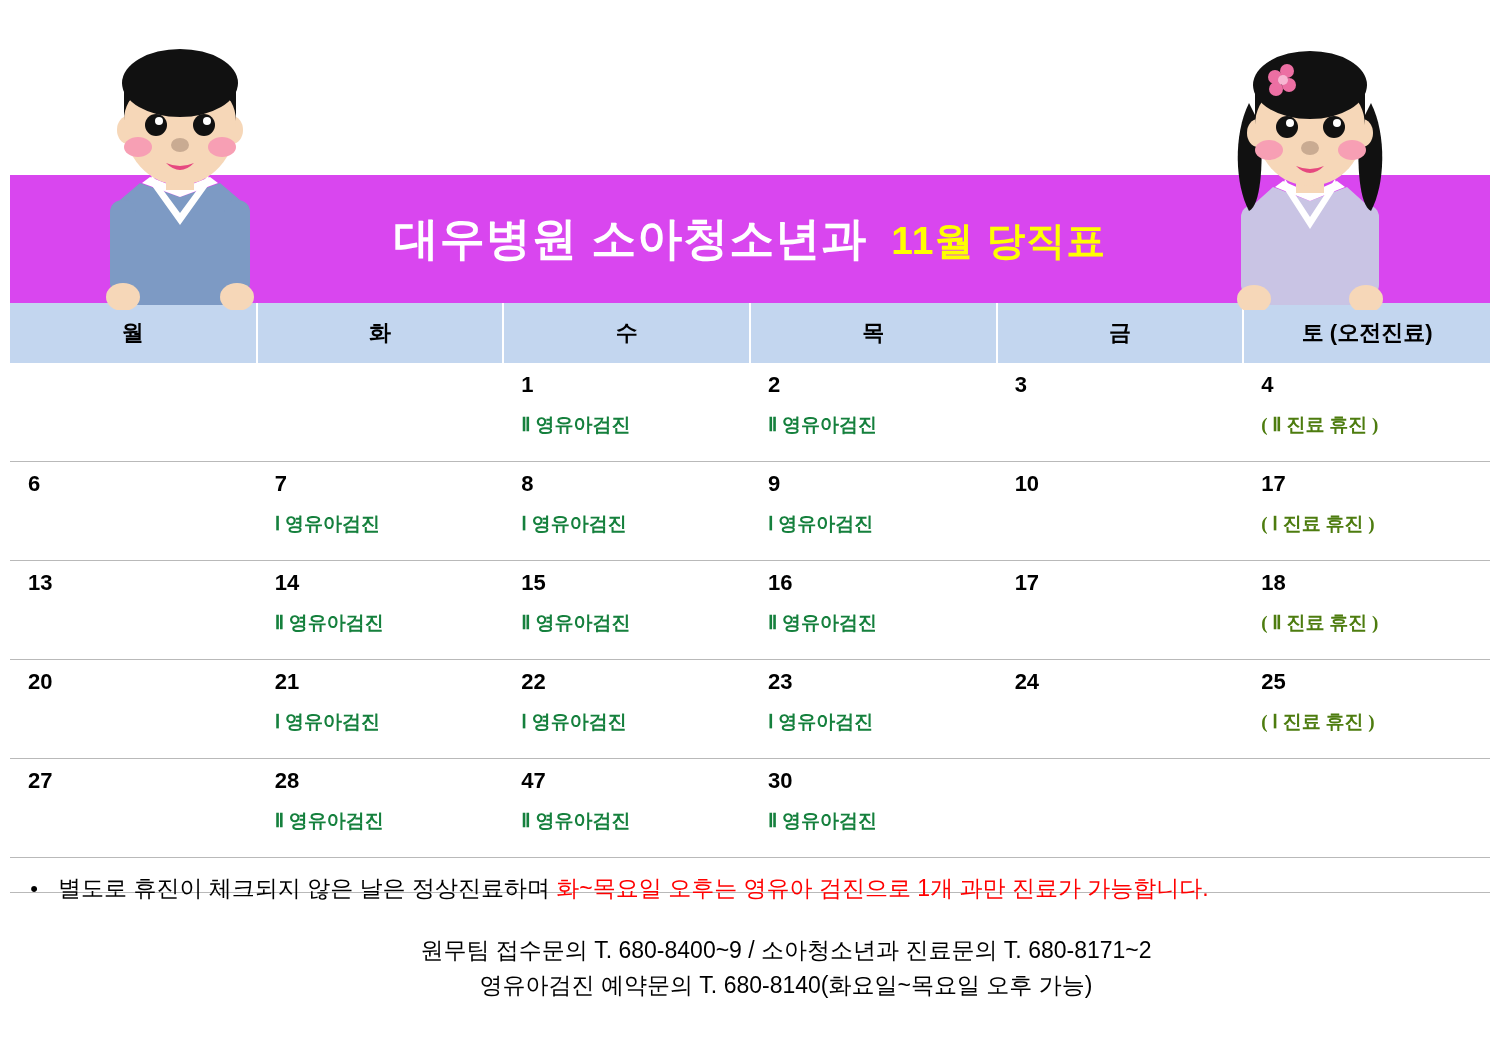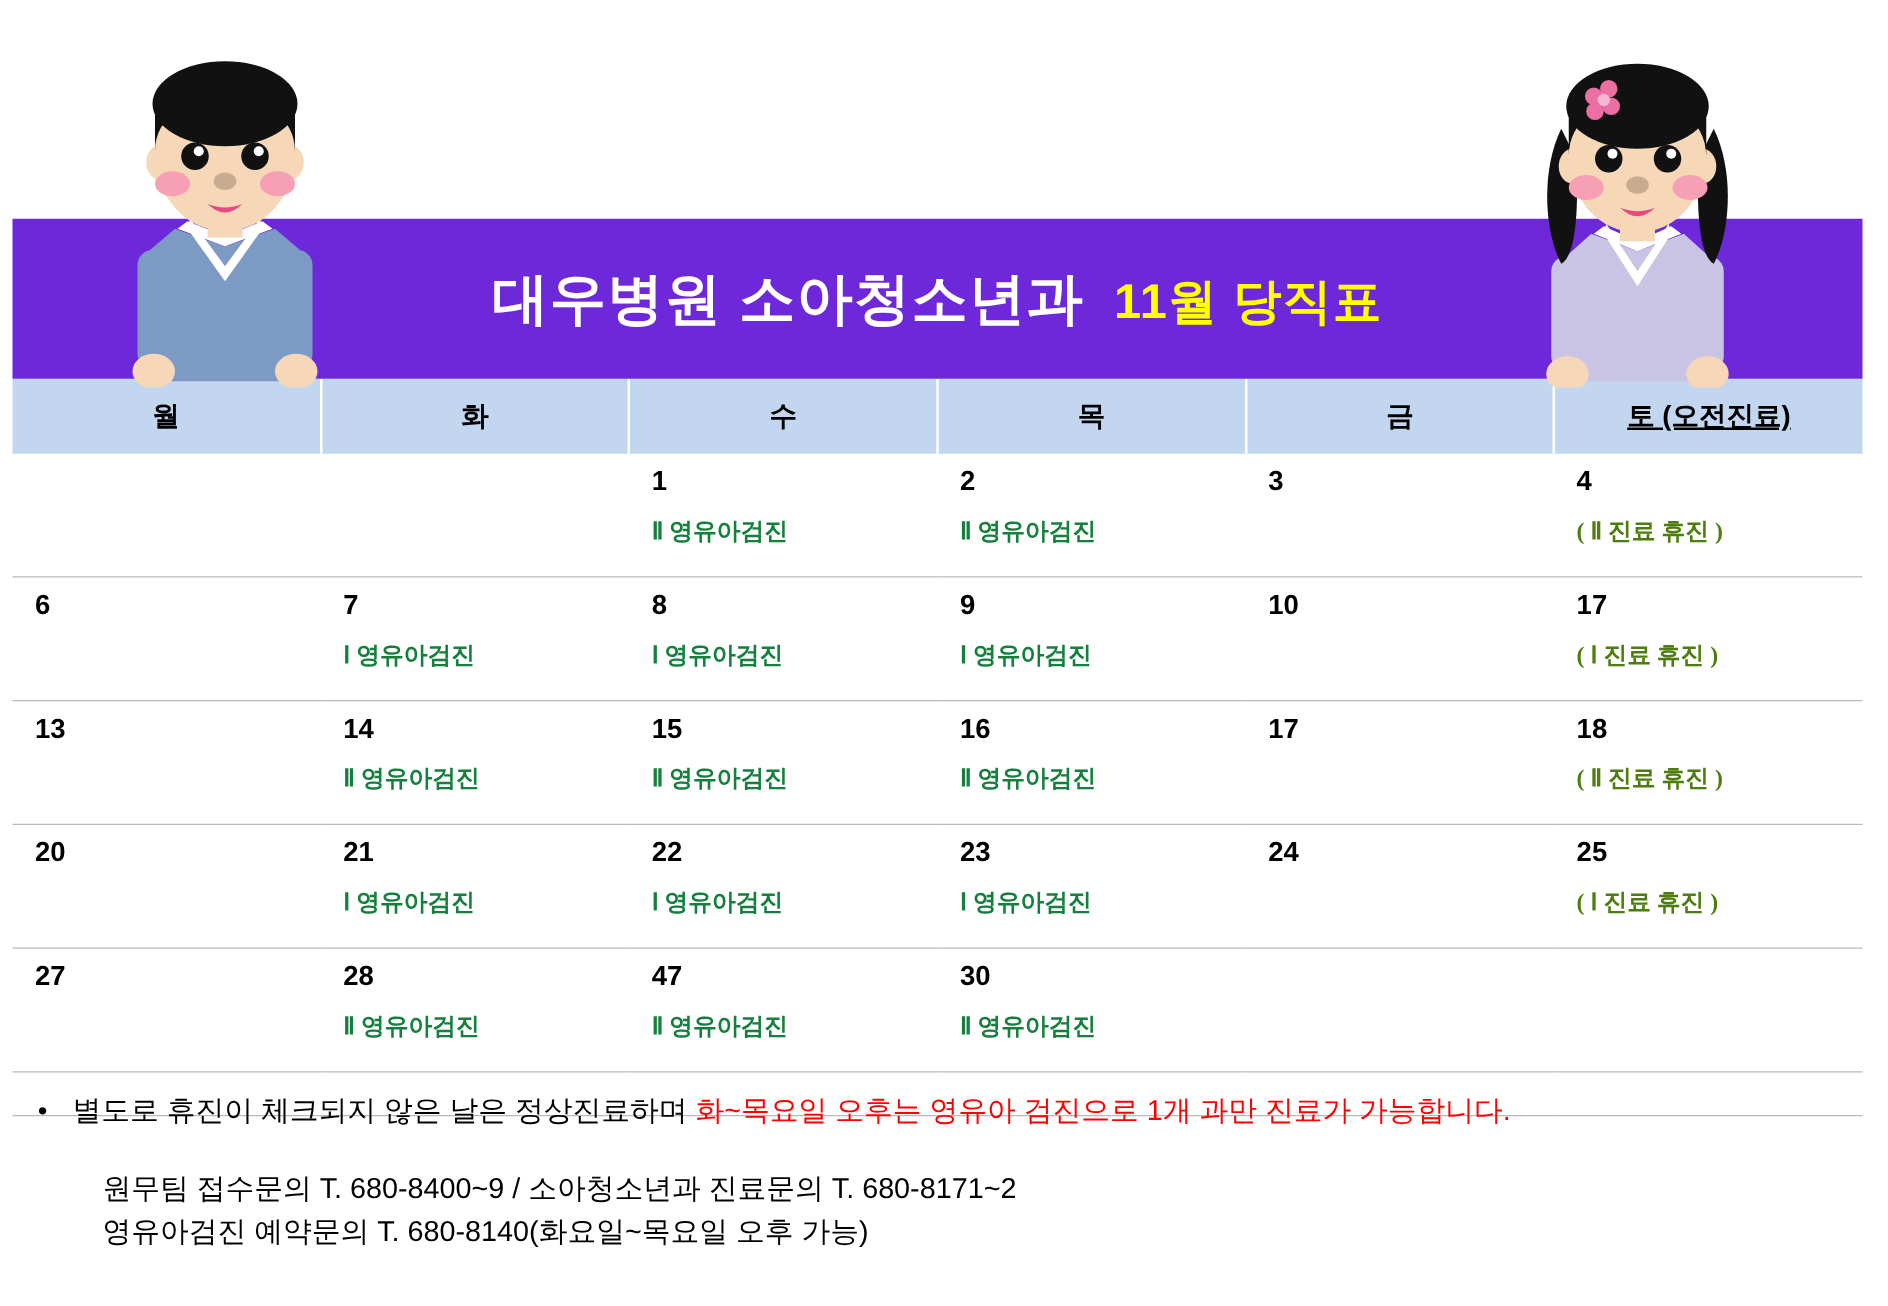--- a/index.html
+++ b/index.html
@@ -24,21 +24,21 @@
   .boy { left: 80px; top: 25px; width: 200px; height: 285px; }
   .girl { left: 1205px; top: 25px; width: 210px; height: 285px; }
 
   
   .banner {
     position: absolute;
     left: 10px;
     top: 175px;
     width: 1480px;
     height: 128px;
-    background: #6d28d9;
+    background: #d946ef;
     z-index: 1;
     display: flex;
     align-items: center;
     justify-content: center;
   }
   .banner-inner {
     display: flex;
     align-items: baseline;
     gap: 24px;
     z-index: 4;
@@ -69,21 +69,21 @@
   .calendar th {
     background: #c3d6ef;
     height: 58px;
     font-size: 22px;
     font-weight: bold;
     text-align: center;
     border-right: 2px solid #ffffff;
     border-bottom: none;
     vertical-align: middle;
   }
-  .calendar th:last-child { border-right: none; text-decoration: underline; }
+  .calendar th:last-child { border-right: none; }
 
   .calendar td {
     height: 88px;
     vertical-align: top;
     padding: 10px 0 0 18px;
     border-bottom: 1px solid #b9b9b9;
   }
   .calendar tr.week-row:first-of-type td { border-top: none; }
   .daynum {
     font-size: 22px;
@@ -135,21 +135,21 @@
     color: #ff0000;
     font-weight: normal;
   }
   .line2 { display: block; margin-top: 2px; }
   .contact {
     margin-top: 28px;
     margin-left: 72px;
     font-size: 23px;
     line-height: 1.5;
   }
-  .contact span { display: block; }
+  .contact span { display: block; text-align: center; }
 </style>
 </head>
 <body>
 
 <div class="character boy">
   <svg width="200" height="285" viewBox="0 0 200 285" xmlns="http://www.w3.org/2000/svg">
 
     <path d="M40 175 L60 158 L100 172 L140 158 L160 175 L168 280 L32 280 Z" fill="#7d9ac4"></path>
 
     <path d="M62 158 L100 172 L138 158 L130 152 L100 164 L70 152 Z" fill="#ffffff"></path>

